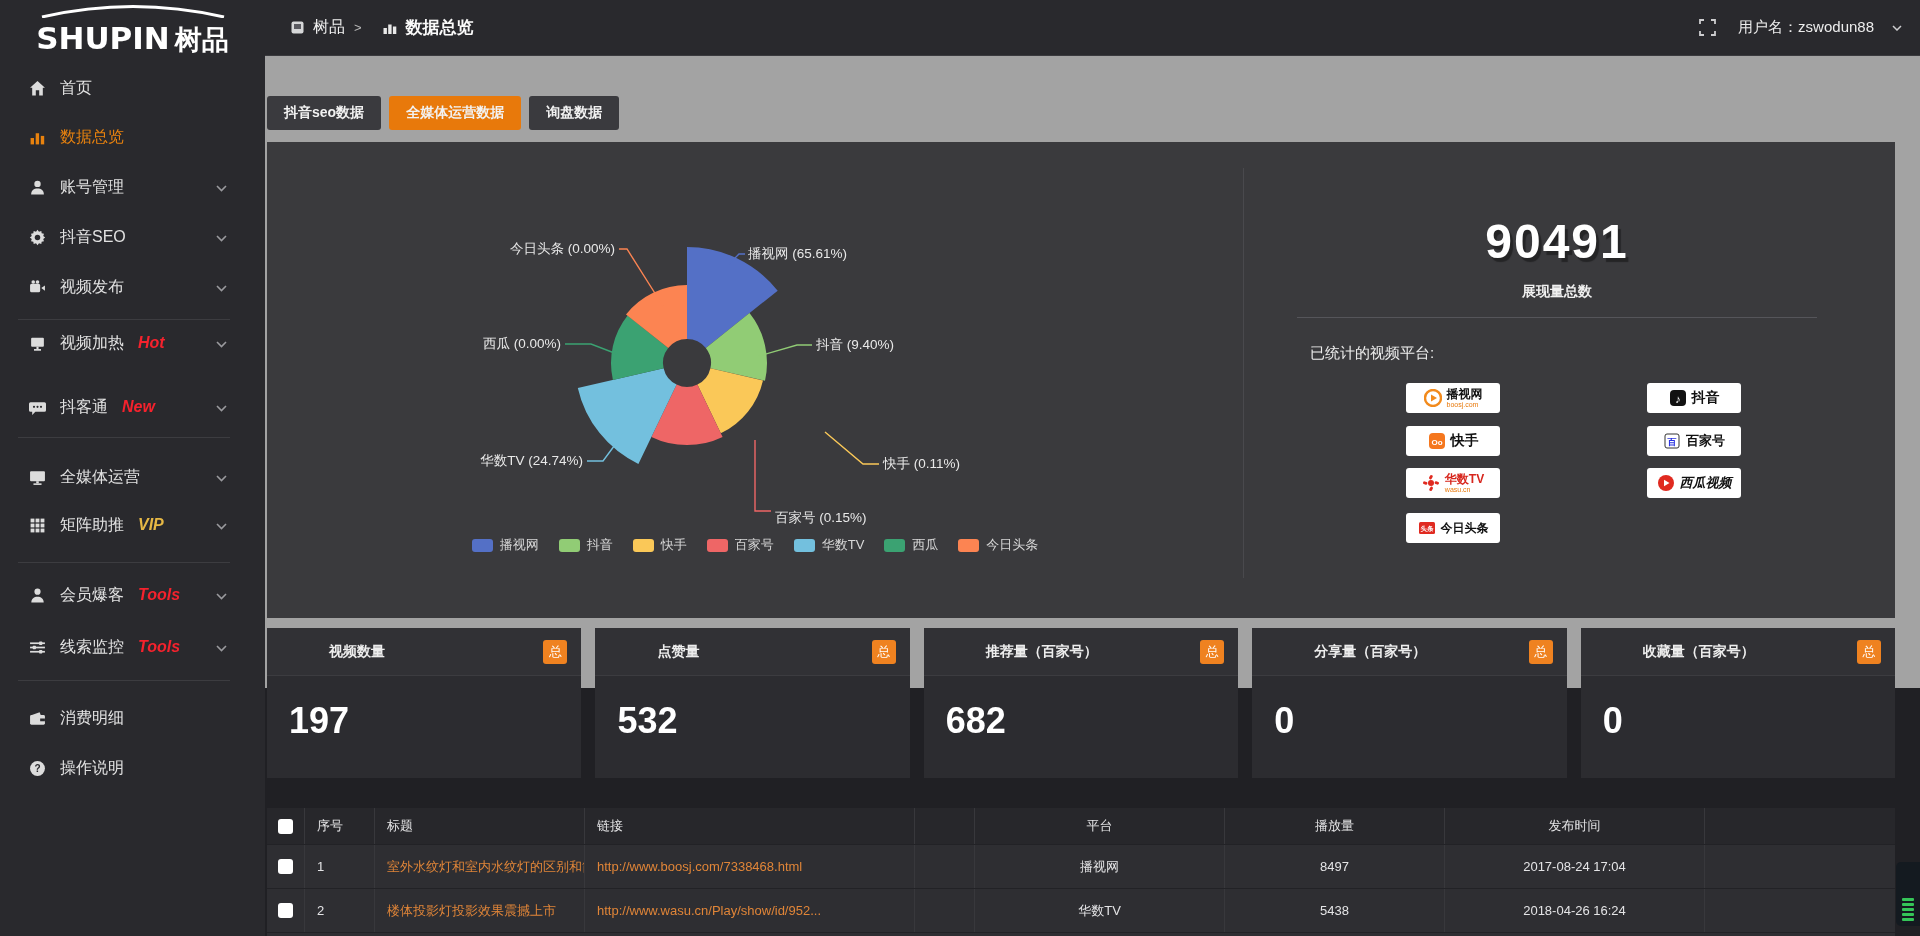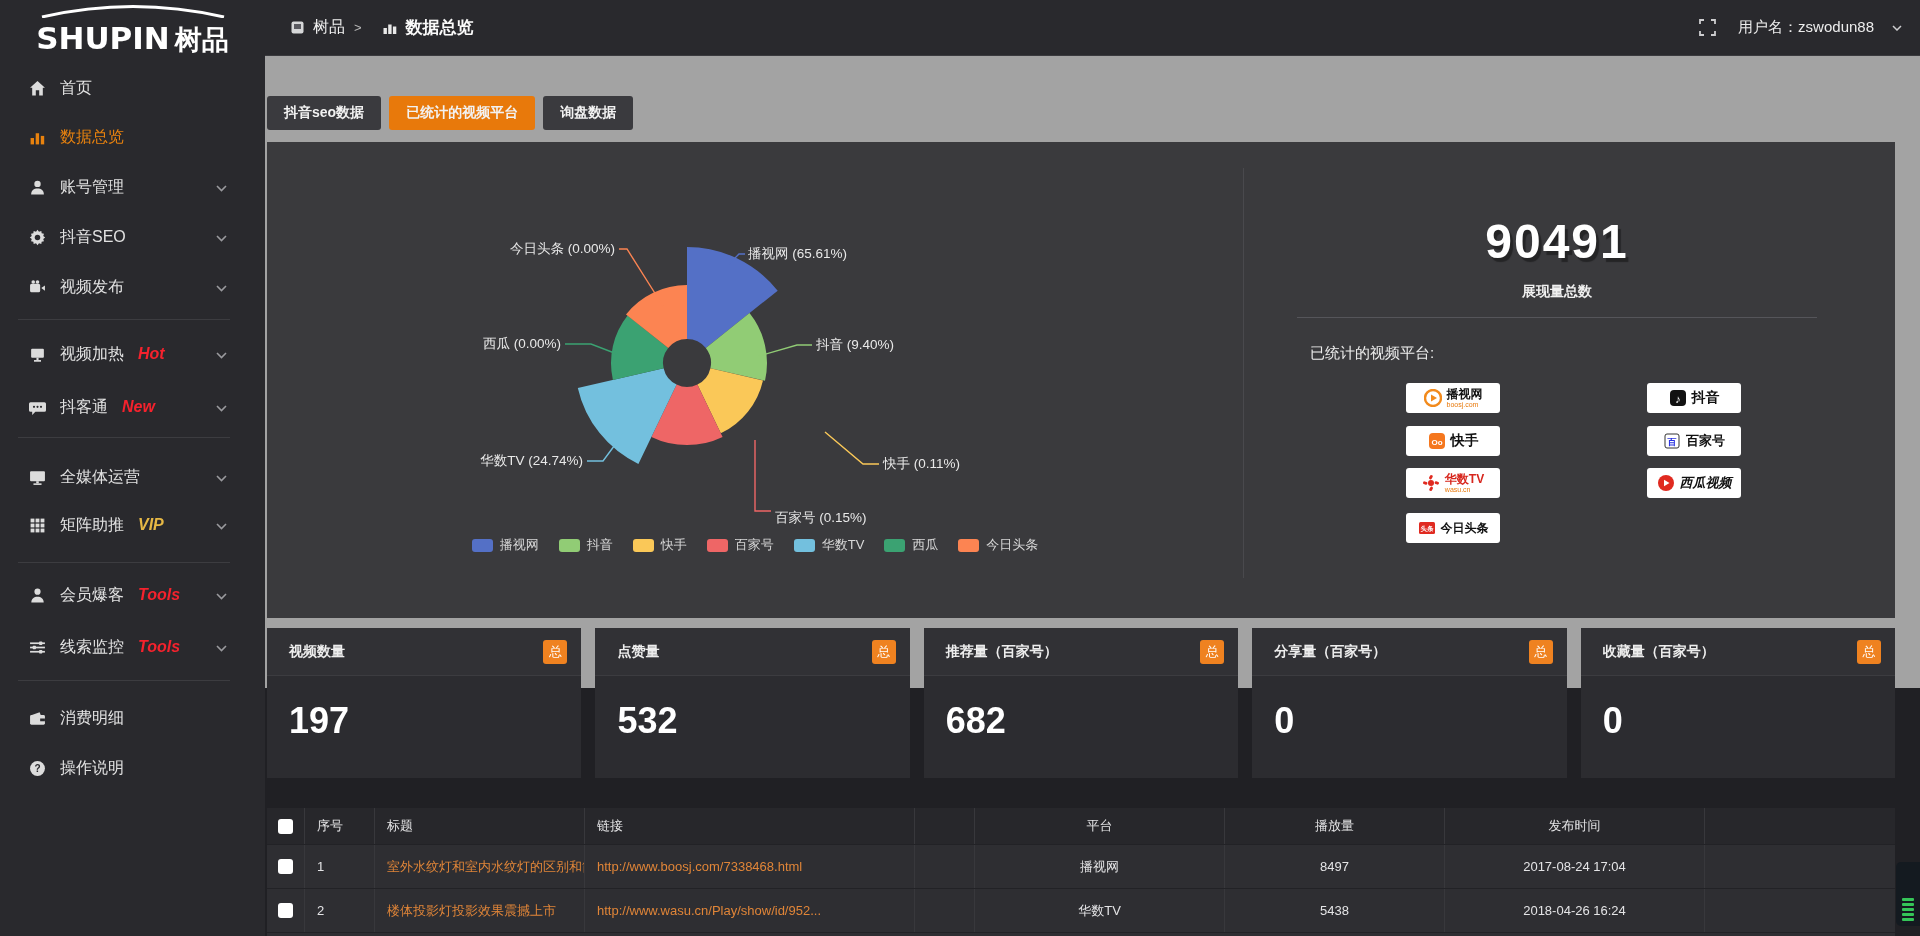--- a/index.html
+++ b/index.html
@@ -64,21 +64,21 @@
   .pb-name { font-size:12px; font-weight:bold; color:#111; white-space:nowrap; }
   .pb-sub { font-size:7px; color:#e8790b; margin-top:1px; }
   .pb-name.red { color:#d7261d; }
   .pb-ic { display:flex; align-items:center; justify-content:center; }
 
   
   .stats { position:absolute; left:267px; top:628px; width:1628px; display:flex; gap:14px; }
   .card { flex:1; height:150px; background:#2c2c30; }
   .card-head { height:48px; display:flex; align-items:center; padding:0 14px 0 22px;
     background:#313135; border-bottom:1px solid #3c3c40; }
-  .card-title { font-size:14px; font-weight:bold; color:#ededed; }
+  .card-title { font-size:14px; font-weight:bold; color:#ededed;margin-left:40px; }
   .t-badge { margin-left:auto; width:24px; height:24px; background:#ef8220; color:#fff; border-radius:3px;
     display:flex; align-items:center; justify-content:center; font-size:13px; }
   .card-val { margin:24px 0 0 22px; font-size:36px; font-weight:bold; color:#fff; }
 
   
   .table { position:absolute; left:267px; top:808px; width:1628px; height:128px; overflow:hidden; }
   .tr { display:flex; width:100%; }
   .tr.head { height:36px; background:#27272b; }
   .tr.row { height:44px; background:#2e2e32; border-top:1px solid #222226; }
   .tr.filler { height:6px; background:#2e2e32; border-top:1px solid #222226; }
@@ -176,21 +176,21 @@
             </svg>
           </span>
         <span>视频发布</span>
         <span class="chev"><svg width="11" height="7" viewBox="0 0 11 7">
               <path d="M1 1 L5.5 5.5 L10 1" stroke="currentColor" stroke-width="1.6" fill="none"></path>
             </svg></span>
       </div>
 
       <div class="divider" style="top:255px"></div>
 
-      <div class="nav-item" style="top:268px">
+      <div class="nav-item" style="top:257px">
         <span class="nicon">
             <svg width="17" height="17" viewBox="0 0 16 16">
               <rect x="2" y="2.5" width="12" height="8.5" rx="1" fill="currentColor"></rect>
               <rect x="7" y="11" width="2" height="2.2" fill="currentColor"></rect>
               <rect x="4.7" y="13.2" width="6.6" height="1.6" fill="currentColor"></rect>
             </svg>
           </span>
         <span>视频加热</span>
         <span class="nav-badge badge-red">Hot</span>
         <span class="chev"><svg width="11" height="7" viewBox="0 0 11 7">
@@ -347,21 +347,21 @@
         <span>用户名：zswodun88</span>
         <svg width="10" height="6" viewBox="0 0 10 6">
             <path d="M1 1 L5 5 L9 1" stroke="#cdcdcf" stroke-width="1.5" fill="none"></path>
           </svg>
       </span>
     </div>
   </div>
 
   <div class="tabs">
     <div class="tab">抖音seo数据</div>
-    <div class="tab active">已统计的视频平台</div>
+    <div class="tab active">全媒体运营数据</div>
     <div class="tab">询盘数据</div>
   </div>
 
   <div class="panel">
     <svg id="rose-svg" width="976" height="440">
         <path d="M420.0 105.0 A116 116 0 0 1 510.7 148.7 L438.8 206.0 A24 24 0 0 0 420.0 197.0 Z" fill="#5470c6"></path>
         <polyline points="462,122 472,112 478,112" fill="none" stroke="#5470c6" stroke-width="1.4"></polyline>
         <text x="481" y="116" text-anchor="start" font-size="13.5" fill="#e8e8e8">播视网 (65.61%)</text>
         <path d="M482.5 171.1 A80 80 0 0 1 498.0 238.8 L443.4 226.3 A24 24 0 0 0 438.8 206.0 Z" fill="#91cc75"></path>
         <polyline points="492,214 530,203 545,203" fill="none" stroke="#91cc75" stroke-width="1.4"></polyline>

